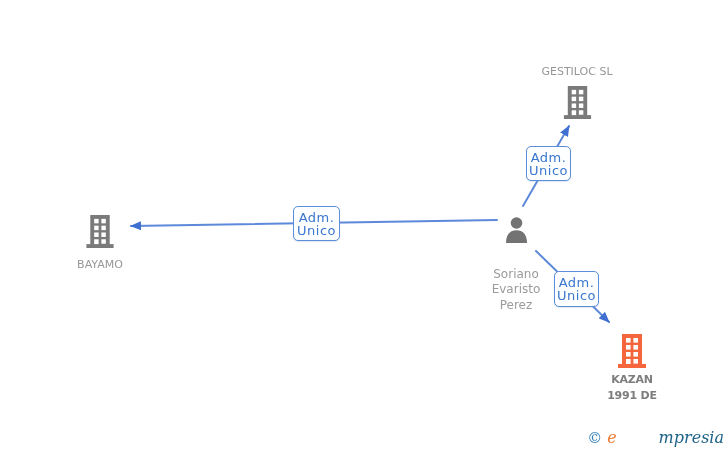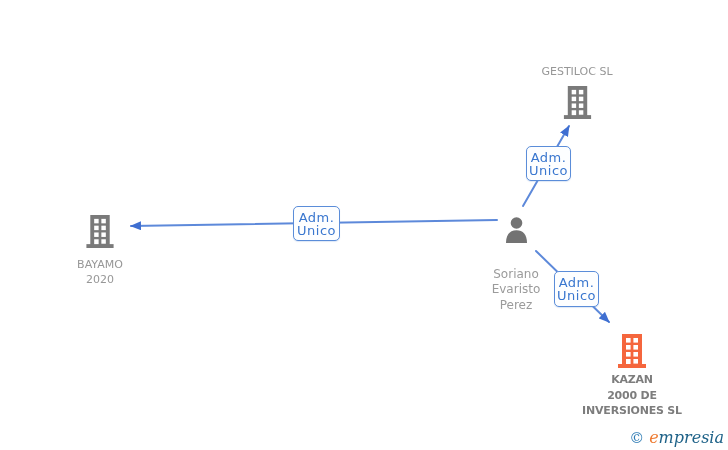--- a/index.html
+++ b/index.html
@@ -24,21 +24,21 @@
     box-shadow:0 1px 1px rgba(120,160,220,0.25);
   }
   .edge-label span{display:block;text-align:center;}
   #footer{
     position:absolute;right:4px;bottom:3px;font-size:15px;cursor:pointer;
     font-family:"DejaVu Serif","Liberation Serif",serif;white-space:nowrap;
   }
   #footer .copy{color:#2e7cb5;font-style:normal;}
   #footer .brand{font-style:italic;font-size:16px;}
   #footer .brand-e{color:#ee7a30;}
-  #footer .brand-rest{color:#1e6288;}
+  #footer .brand-rest{color:#1e6288;margin-left:42px;}
 </style>
 </head>
 <body>
 
 <div id="canvas">
 
   <svg id="edges" viewBox="0 0 728 450">
     <defs>
       <marker id="arrow" markerUnits="userSpaceOnUse" markerWidth="11" markerHeight="9" viewBox="0 0 11 9" refX="10" refY="4.5" orient="auto">
         <path d="M0,0 L11,4.5 L0,9 Z" fill="#3f6fd1"></path>
@@ -85,21 +85,20 @@
             <rect x="15.4" y="11" width="4.6" height="4.6"></rect>
           <rect x="8" y="18" width="4.6" height="4.6"></rect>
             <rect x="15.4" y="18" width="4.6" height="4.6"></rect>
           <rect x="8" y="25" width="4.6" height="5"></rect>
             <rect x="15.4" y="25" width="4.6" height="4.6"></rect>
         </g>
       </svg>
     </span>
     <div class="node-label" style="margin-top:5px;">
       <span>BAYAMO</span>
-      <span>2020</span>
     </div>
   </div>
 
   <div class="node" style="left:456px;top:217px;width:120px;">
     <span class="icon-wrap">
       <svg width="27" height="26" viewBox="0 0 26 26">
         <g class="person-glyph">
           <circle cx="13" cy="6" r="5.8"></circle>
           <path d="M2.5,26 C2.5,17.5 6.5,13.2 13,13.2 C19.5,13.2 23.5,17.5 23.5,26 Z"></path>
         </g>
@@ -126,22 +125,21 @@
             <rect x="15.4" y="11" width="4.6" height="4.6"></rect>
           <rect x="8" y="18" width="4.6" height="4.6"></rect>
             <rect x="15.4" y="18" width="4.6" height="4.6"></rect>
           <rect x="8" y="25" width="4.6" height="5"></rect>
             <rect x="15.4" y="25" width="4.6" height="4.6"></rect>
         </g>
       </svg>
     </span>
     <div class="node-label kazan-label" style="">
       <span>KAZAN</span>
-      <span>2000 DE</span>
-      <span>INVERSIONES SL</span>
+      <span>1991 DE</span>
     </div>
   </div>
 
   <div class="edge-label" style="left:526px;top:146px;width:43px;height:33px;">
     <span>Adm.</span>
     <span>Unico</span>
   </div>
   <div class="edge-label" style="left:293px;top:206px;width:45px;height:33px;">
     <span>Adm.</span>
     <span>Unico</span>

